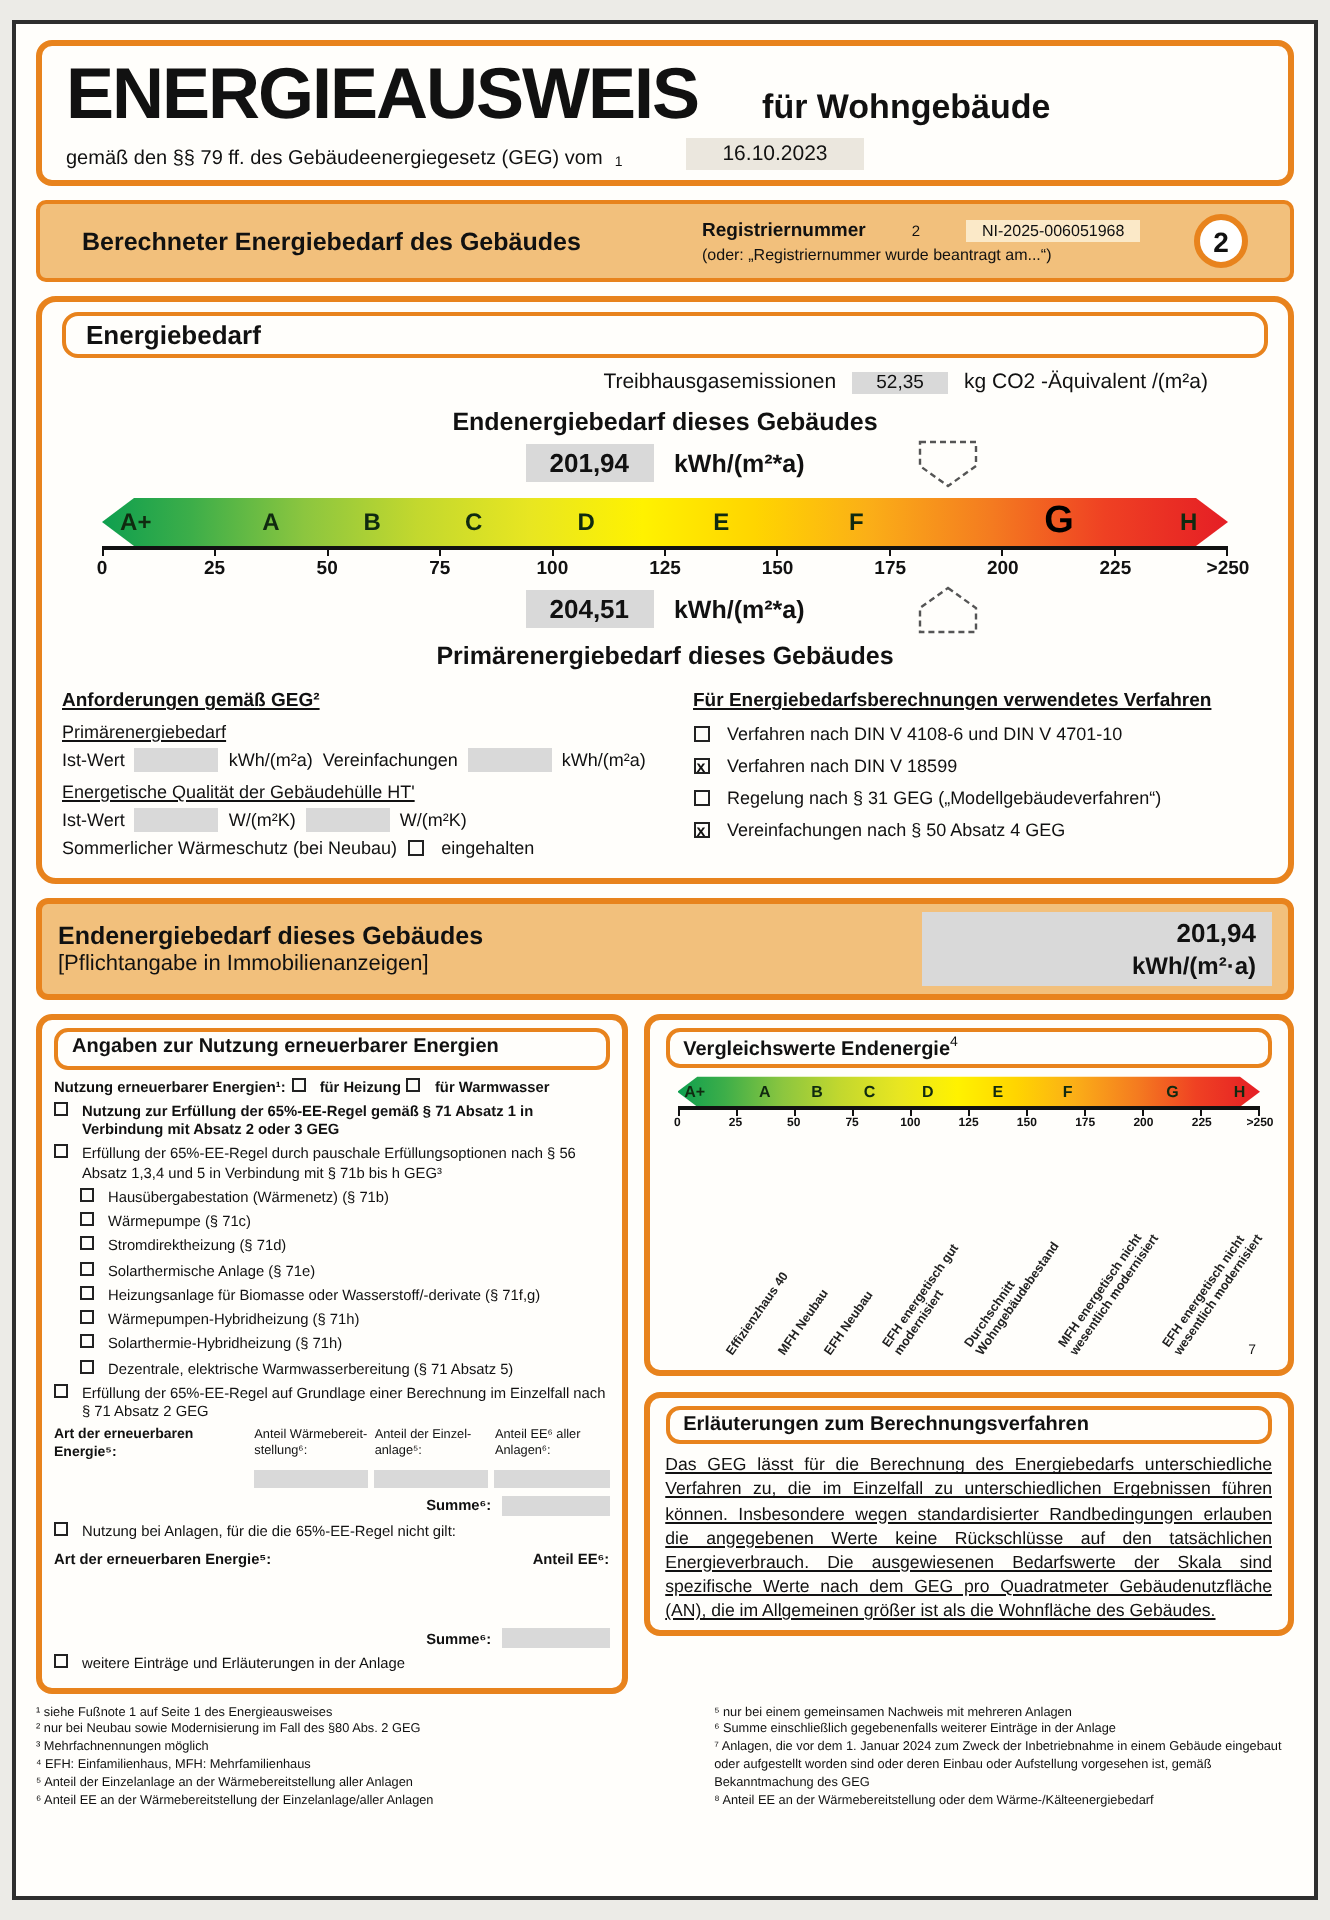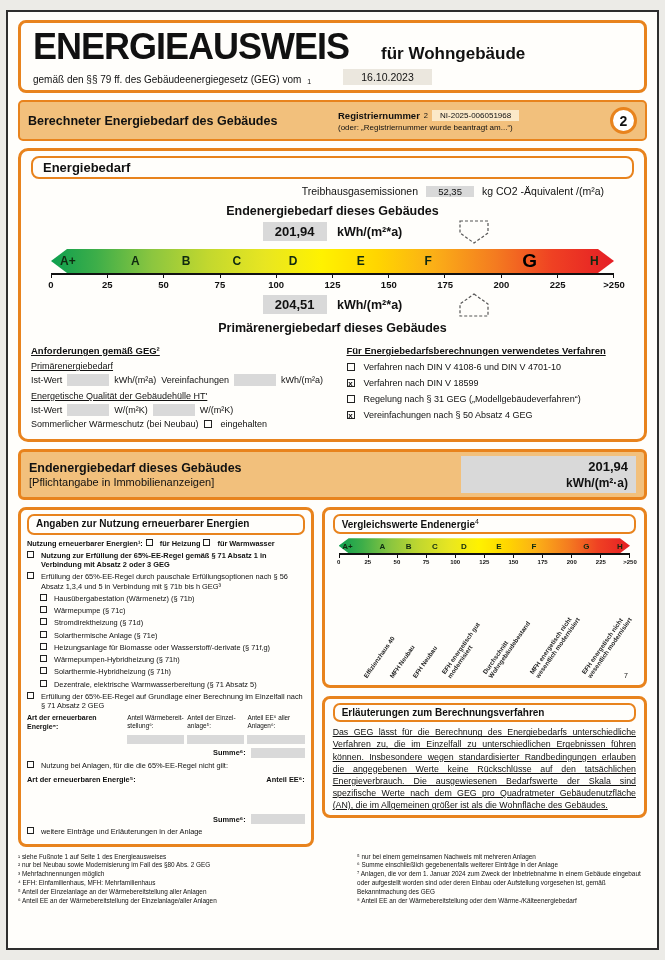--- a/index.html
+++ b/index.html
@@ -17,24 +17,24 @@
   
   .doc-header{border:3px solid var(--orange);border-radius:8px;padding:3px 12px 5px;}
   .title-row{display:flex;align-items:baseline;gap:32px;}
   .main-title{font-size:36px;font-weight:bold;letter-spacing:-1px;}
   .sub-title{font-size:17px;font-weight:bold;}
   .law-row{display:flex;align-items:flex-end;gap:6px;font-size:10px;margin-top:1px;}
   .law-row sup{font-size:7px;}
   .date-box{background:var(--datebox);padding:2px 18px;margin-left:26px;font-size:10.5px;}
 
   
-  .section-bar{margin-top:7px;background:var(--band);border:2px solid var(--orange);border-radius:5px;padding:5px 8px;display:flex;align-items:center;}
+  .section-bar{margin-top:7px;background:var(--band);border:2px solid var(--orange);border-radius:5px;padding:5px 21px;display:flex;align-items:center;}
   .sb-title{font-size:12.5px;font-weight:bold;width:310px;}
   .sb-mid{flex:1;font-size:9px;}
-  .sb-reg{display:flex;align-items:center;gap:4px;}
+  .sb-reg{display:flex;align-items:center;gap:23px;}
   .sb-reg b{font-size:9.5px;}
   .reg-box{background:var(--cream);padding:1px 8px;font-size:8px;}
   .reg-alt{font-size:8px;margin-top:2px;}
   .page-circle{width:27px;height:27px;border-radius:50%;border:3px solid var(--orange);background:#fff;display:flex;align-items:center;justify-content:center;font-weight:bold;font-size:14px;margin-left:8px;flex:none;}
 
   
   .section-box{margin-top:7px;border:3px solid var(--orange);border-radius:10px;padding:5px 10px 7px;}
   .chip{border:2px solid var(--orange);border-radius:8px;padding:2px 10px;font-weight:bold;font-size:13px;}
   .chip-sm{border:2px solid var(--orange);border-radius:7px;padding:2px 7px;font-weight:bold;font-size:10px;margin-bottom:4px;}
   .chip-sm sup{font-size:7px;font-weight:normal;}

